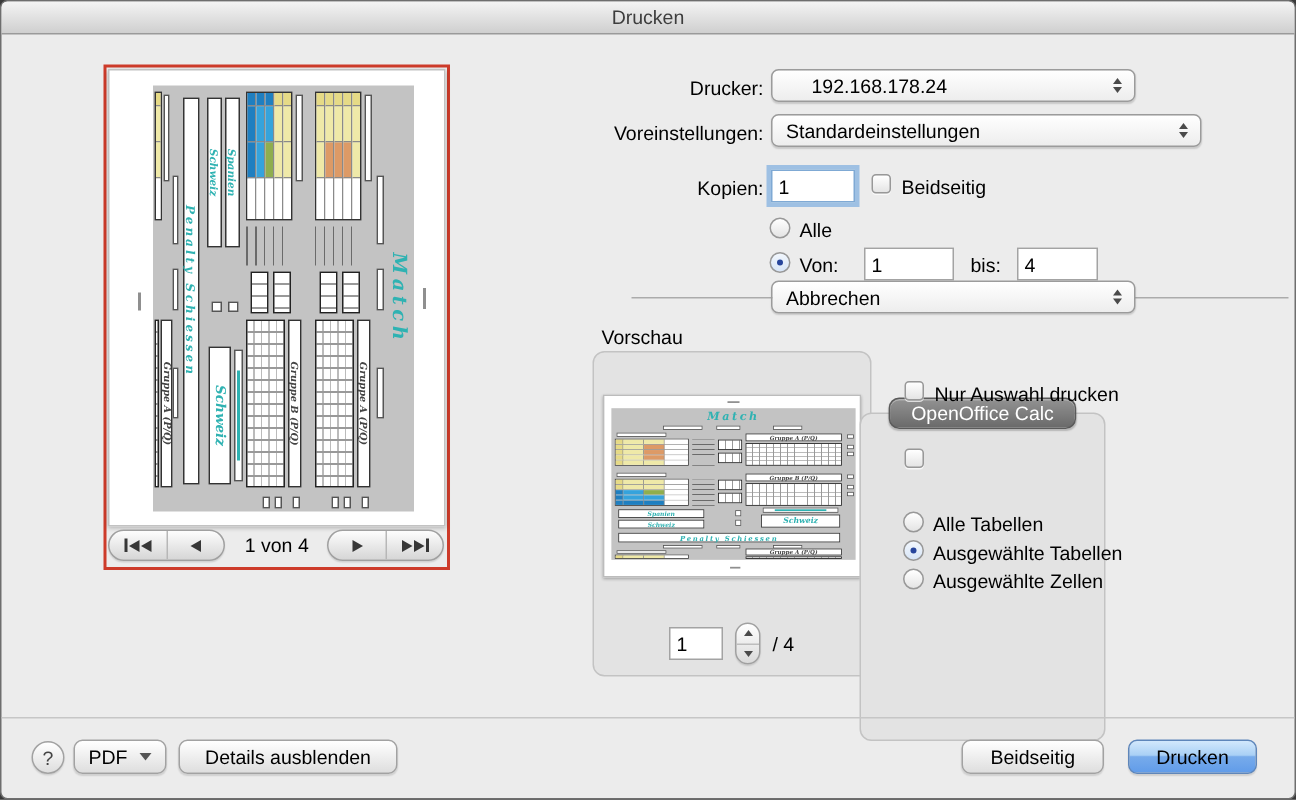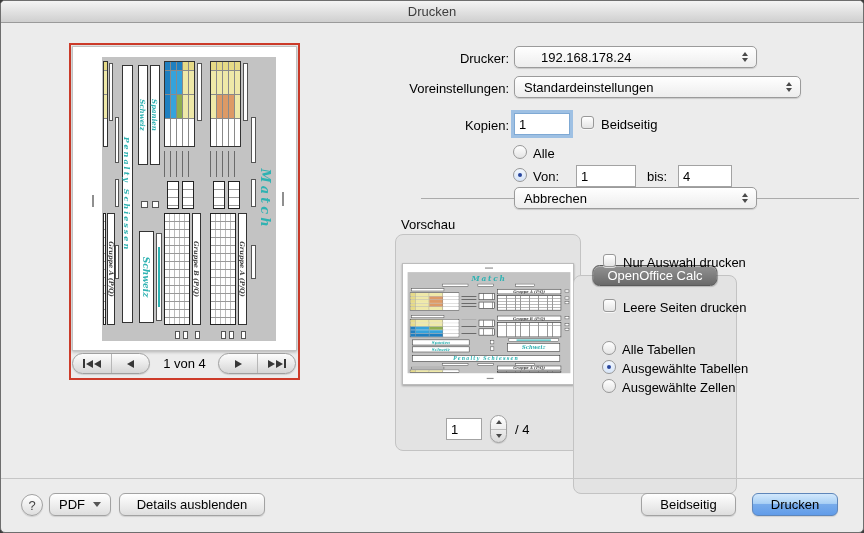--- a/index.html
+++ b/index.html
@@ -449,21 +449,20 @@
   </div>
   <div class="label13" style="left:514px;top:421px;">/ 4</div>
 
   <div class="panel" style="left:572px;top:231px;width:164px;height:219px;margin-top:43px;">
     <div class="calc-tab">OpenOffice Calc</div>
   </div>
   <span class="checkbox" style="left:602px;top:253px;"></span>
   <div class="label13" style="left:622px;top:254px;">Nur Auswahl drucken</div>
 
   <span class="checkbox" style="left:602px;top:298px;"></span>
-  <div class="label13" style="left:622px;top:299px;">Leere Seiten drucken</div>
 
   <span class="radio" style="left:601px;top:340px;"></span>
   <div class="label13" style="left:621px;top:341px;">Alle Tabellen</div>
   <span class="radio selected" style="left:601px;top:359px;"></span>
   <div class="label13" style="left:621px;top:360px;">Ausgewählte Tabellen</div>
   <span class="radio" style="left:601px;top:378px;"></span>
   <div class="label13" style="left:621px;top:379px;">Ausgewählte Zellen</div>
 
   <div class="hline" style="left:0;top:477px;width:864px;background:#c6c6c6;"></div>
   <div class="help-btn" style="left:20px;top:493px;">

